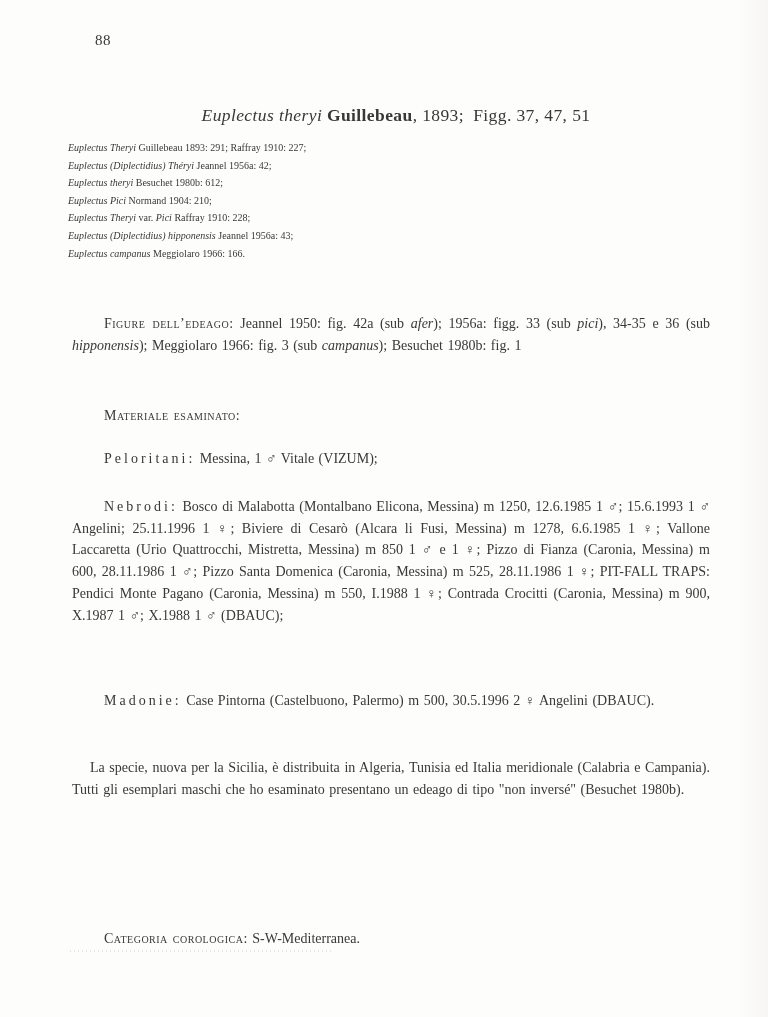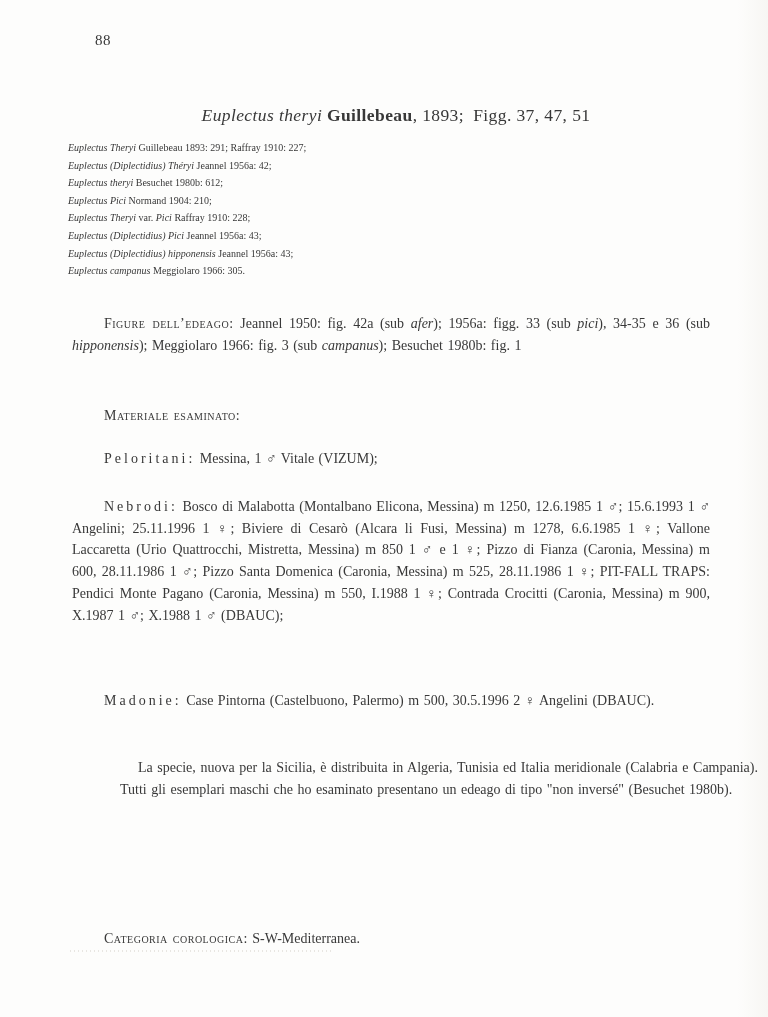--- a/index.html
+++ b/index.html
@@ -40,21 +40,21 @@
     font-size:14px;line-height:21.7px;
     text-align:justify;
     text-indent:32px;
     word-spacing:1px;
   }
   .p-figure{top:313px;}
   .p-materiale{top:405px;}
   .p-peloritani{top:448px;}
   .p-nebrodi{top:496px;}
   .p-madonie{top:690px;}
-  .p-laspecie{top:757px;text-indent:18px;margin-left:48px;}
+  .p-laspecie{top:757px;text-indent:18px;}
   .p-note{top:847px;}
   .p-categoria{top:928px;}
   
   .rs-i{font-style:italic;}
   .rs-b{font-weight:bold;}
   .rs-sc{font-variant:small-caps;letter-spacing:0.5px;}
   .rs-sp{letter-spacing:3px;}
   .scan-artifact{
     position:absolute;top:950px;left:70px;width:262px;height:2px;
     background:repeating-linear-gradient(90deg,rgba(150,140,125,0.45) 0 1px,transparent 1px 4px);
@@ -69,23 +69,22 @@
   <div class="pagenum">88</div>
 
   <h1 class="title"><span class="rs-i">Euplectus theryi</span><span> </span><span class="rs-b">Guillebeau</span><span>, 1893; Figg. 37, 47, 51</span></h1>
 
   <div class="synonymy">
     <p class="syn-line"><span class="rs-i">Euplectus Theryi</span><span> Guillebeau 1893: 291; Raffray 1910: 227;</span></p>
     <p class="syn-line"><span class="rs-i">Euplectus (Diplectidius) Théryi</span><span> Jeannel 1956a: 42;</span></p>
     <p class="syn-line"><span class="rs-i">Euplectus theryi</span><span> Besuchet 1980b: 612;</span></p>
     <p class="syn-line"><span class="rs-i">Euplectus Pici</span><span> Normand 1904: 210;</span></p>
     <p class="syn-line"><span class="rs-i">Euplectus Theryi</span><span> var. </span><span class="rs-i">Pici</span><span> Raffray 1910: 228;</span></p>
-    <p class="syn-line"><span class="rs-i">Euplectus (Diplectidius) Pici</span><span> Jeannel 1956a: 43;</span></p>
     <p class="syn-line"><span class="rs-i">Euplectus (Diplectidius) hipponensis</span><span> Jeannel 1956a: 43;</span></p>
-    <p class="syn-line"><span class="rs-i">Euplectus campanus</span><span> Meggiolaro 1966: 305.</span></p>
+    <p class="syn-line"><span class="rs-i">Euplectus campanus</span><span> Meggiolaro 1966: 166.</span></p>
   </div>
 
   <p class="para p-figure"><span class="rs-sc">Figure dell’edeago:</span><span> Jeannel 1950: fig. 42a (sub </span><span class="rs-i">afer</span><span>); 1956a: figg. 33 (sub </span><span class="rs-i">pici</span><span>), 34-35 e 36 (sub </span><span class="rs-i">hipponensis</span><span>); Meggiolaro 1966: fig. 3 (sub </span><span class="rs-i">campanus</span><span>); Besuchet 1980b: fig. 1</span></p>
 
   <p class="para p-materiale"><span class="rs-sc">Materiale esaminato:</span></p>
 
   <p class="para p-peloritani"><span class="rs-sp">Peloritani:</span><span> Messina, 1 ♂ Vitale (VIZUM);</span></p>
 
   <p class="para p-nebrodi"><span class="rs-sp">Nebrodi:</span><span> Bosco di Malabotta (Montalbano Elicona, Messina) m 1250, 12.6.1985 1 ♂; 15.6.1993 1 ♂ Angelini; 25.11.1996 1 ♀; Biviere di Cesarò (Alcara li Fusi, Messina) m 1278, 6.6.1985 1 ♀; Vallone Laccaretta (Urio Quattrocchi, Mistretta, Messina) m 850 1 ♂ e 1 ♀; Pizzo di Fianza (Caronia, Messina) m 600, 28.11.1986 1 ♂; Pizzo Santa Domenica (Caronia, Messina) m 525, 28.11.1986 1 ♀; PIT-FALL TRAPS: Pendici Monte Pagano (Caronia, Messina) m 550, I.1988 1 ♀; Contrada Crocitti (Caronia, Messina) m 900, X.1987 1 ♂; X.1988 1 ♂ (DBAUC);</span></p>
 

